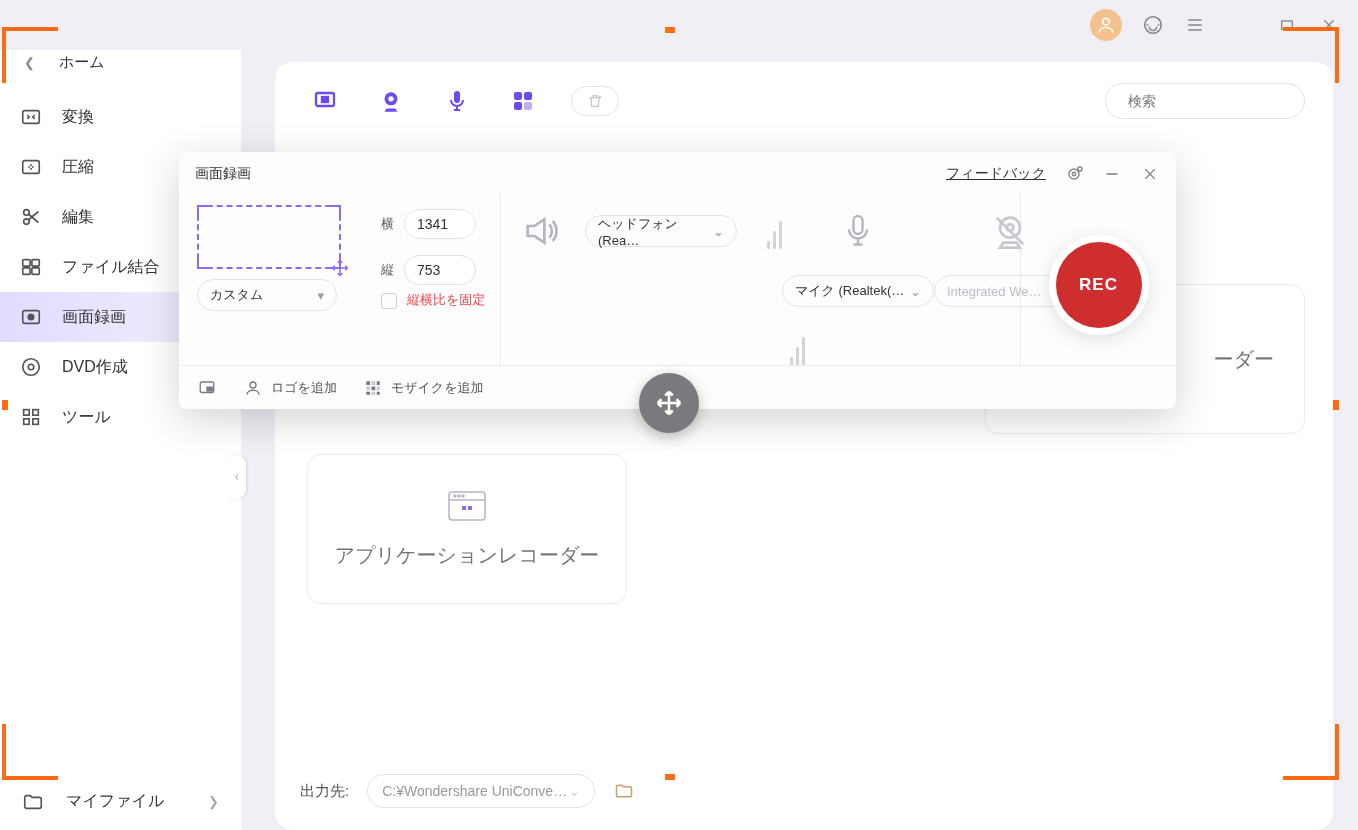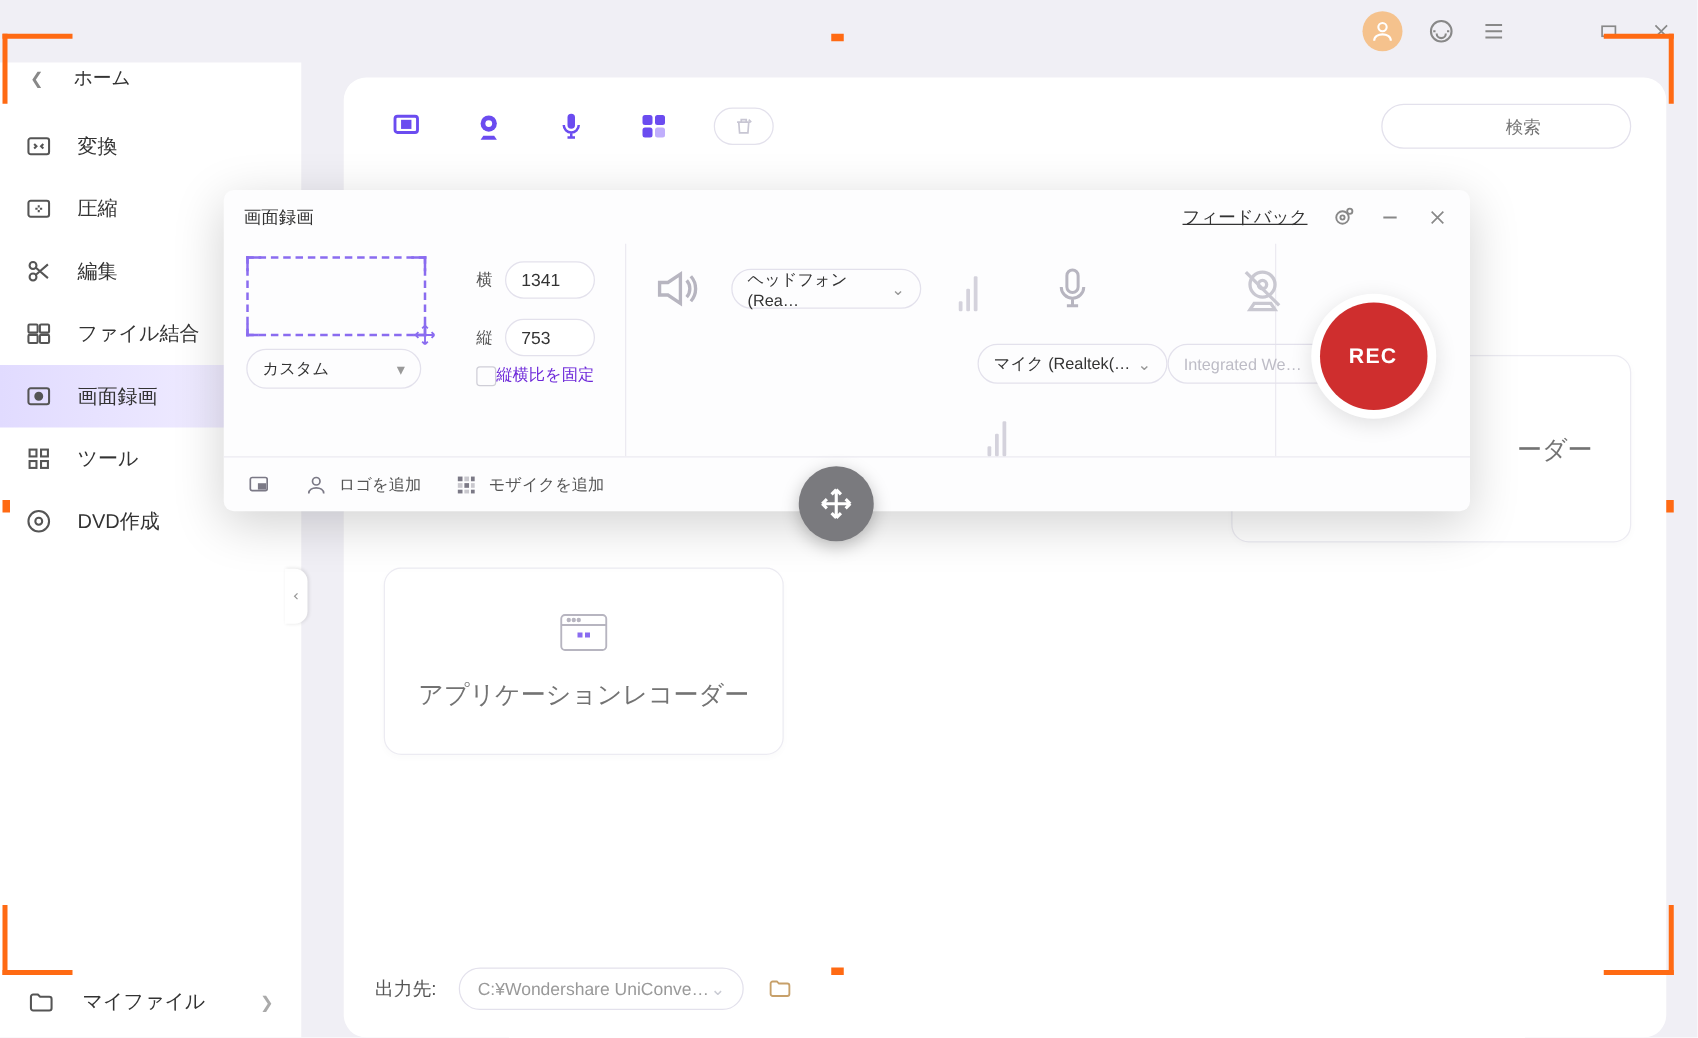--- a/index.html
+++ b/index.html
@@ -46,21 +46,21 @@
   .sidebar-footer .ftchev { margin-left:auto; color:#aaa; font-size:13px; }
 
   .main-panel {
     position:absolute; left:275px; top:62px; right:25px; bottom:0;
     background:#fff; border-radius:18px; padding:20px 28px;
   }
   .tool-row { display:flex; align-items:center; gap:22px; }
   .tool-ico { width:44px; height:38px; display:flex; align-items:center; justify-content:center; }
   .delete-chip { width:48px; height:30px; border:1px solid #e3e1ec; border-radius:16px; display:flex; align-items:center; justify-content:center; color:#c8c6d3; margin-left:4px; }
   .search-box { margin-left:auto; width:200px; height:36px; border:1px solid #e3e1ec; border-radius:18px; display:flex; align-items:center; gap:8px; padding:0 12px; }
-  .search-box input { border:0; outline:0; font-size:14px; color:#555; flex:1; background:transparent;text-align:center; }
+  .search-box input { border:0; outline:0; font-size:14px; color:#555; flex:1; background:transparent; }
 
   .card {
     position:absolute; width:320px; height:150px; background:#fff;
     border:1px solid #ecebf2; border-radius:14px;
     display:flex; flex-direction:column; align-items:center; justify-content:center; gap:20px;
     box-shadow:0 2px 6px rgba(0,0,0,.02);
   }
   .card-title { font-size:20px; color:#737373; }
   .card-icon { width:40px; height:32px; }
 
@@ -89,21 +89,21 @@
   .region-prev::before{top:-2px;left:-2px;border-right:0;border-bottom:0;}
   .region-prev::after{top:-2px;right:-2px;border-left:0;border-bottom:0;}
   .rp-c1{bottom:-2px;left:-2px;border-right:0;border-top:0;}
   .rp-c2{bottom:-2px;right:-2px;border-left:0;border-top:0;}
   .rp-move{position:absolute;right:-10px;bottom:-10px;color:#8a6cf0;}
   .dim-row{display:flex;align-items:center;gap:10px;font-size:13px;color:#555;margin-bottom:8px;}
   .dim-inp{width:72px;height:30px;border:1px solid #e3e1ec;border-radius:15px;padding:0 12px;font-size:14px;color:#333;}
   .dim-col{display:flex;flex-direction:column;gap:8px;position:absolute;left:202px;top:14px;}
   .sel{width:142px;height:32px;border:1px solid #e3e1ec;border-radius:16px;padding:0 12px;display:flex;align-items:center;justify-content:space-between;font-size:13px;color:#333;}
   .sel.sm{width:140px;}
-  .fix-row{display:flex;align-items:flex-start;font-size:13px;color:#6d28d9;position:absolute;left:202px;top:96px;width:120px;line-height:1.4;}
+  .fix-row{display:flex;align-items:flex-start;gap:10px;font-size:13px;color:#ef4444;position:absolute;left:202px;top:96px;width:120px;line-height:1.4;}
   .chk{width:16px;height:16px;border:1.5px solid #cfced7;border-radius:3px;flex-shrink:0;margin-top:2px;}
 
   .dev-col{display:flex;flex-direction:column;align-items:center;gap:22px;}
   .dev-icon{width:44px;height:44px;color:#b7b5c0;display:flex;align-items:center;justify-content:center;}
   .dev-sel{width:152px;}
   .bars{display:flex;gap:3px;align-items:flex-end;height:40px;margin-left:8px;}
   .bars span{width:3px;background:#d4d2dc;border-radius:1px;}
 
   .rec-btn{width:100px;height:100px;border-radius:50%;background:#fff;display:flex;align-items:center;justify-content:center;box-shadow:0 4px 18px rgba(0,0,0,.12);}
   .rec-inner{width:86px;height:86px;border-radius:50%;background:#cf2e2e;color:#fff;display:flex;align-items:center;justify-content:center;font-weight:600;font-size:17px;letter-spacing:1px;}
@@ -206,36 +206,36 @@
         <svg width="22" height="22" viewBox="0 0 24 24" fill="none" stroke="#555" stroke-width="1.8">
           <rect x="3" y="5" width="18" height="14" rx="2"></rect>
           <circle cx="12" cy="12" r="3" fill="#555"></circle>
         </svg>
       </span>
     <span>画面録画</span>
   </div>
   <div class="nav-item">
     <span class="nav-icon">
         <svg width="22" height="22" viewBox="0 0 24 24" fill="none" stroke="#555" stroke-width="1.8">
+          <circle cx="12" cy="12" r="9"></circle>
+          <circle cx="12" cy="12" r="3"></circle>
+        </svg>
+      </span>
+    <span>DVD作成</span>
+  </div>
+  <div class="nav-item">
+    <span class="nav-icon">
+        <svg width="22" height="22" viewBox="0 0 24 24" fill="none" stroke="#555" stroke-width="1.8">
           <rect x="4" y="4" width="6" height="6"></rect>
           <rect x="14" y="4" width="6" height="6"></rect>
           <rect x="4" y="14" width="6" height="6"></rect>
           <rect x="14" y="14" width="6" height="6"></rect>
         </svg>
       </span>
     <span>ツール</span>
-  </div>
-  <div class="nav-item">
-    <span class="nav-icon">
-        <svg width="22" height="22" viewBox="0 0 24 24" fill="none" stroke="#555" stroke-width="1.8">
-          <circle cx="12" cy="12" r="9"></circle>
-          <circle cx="12" cy="12" r="3"></circle>
-        </svg>
-      </span>
-    <span>DVD作成</span>
   </div>
 
   <div class="sidebar-footer">
     <span class="nav-icon">
         <svg width="22" height="22" viewBox="0 0 24 24" fill="none" stroke="#555" stroke-width="1.8">
           <path d="M3 7a2 2 0 0 1 2-2h4l2 2h8a2 2 0 0 1 2 2v8a2 2 0 0 1-2 2H5a2 2 0 0 1-2-2z"></path>
         </svg>
       </span>
     <span>マイファイル</span>
     <span class="ftchev">❯</span>

